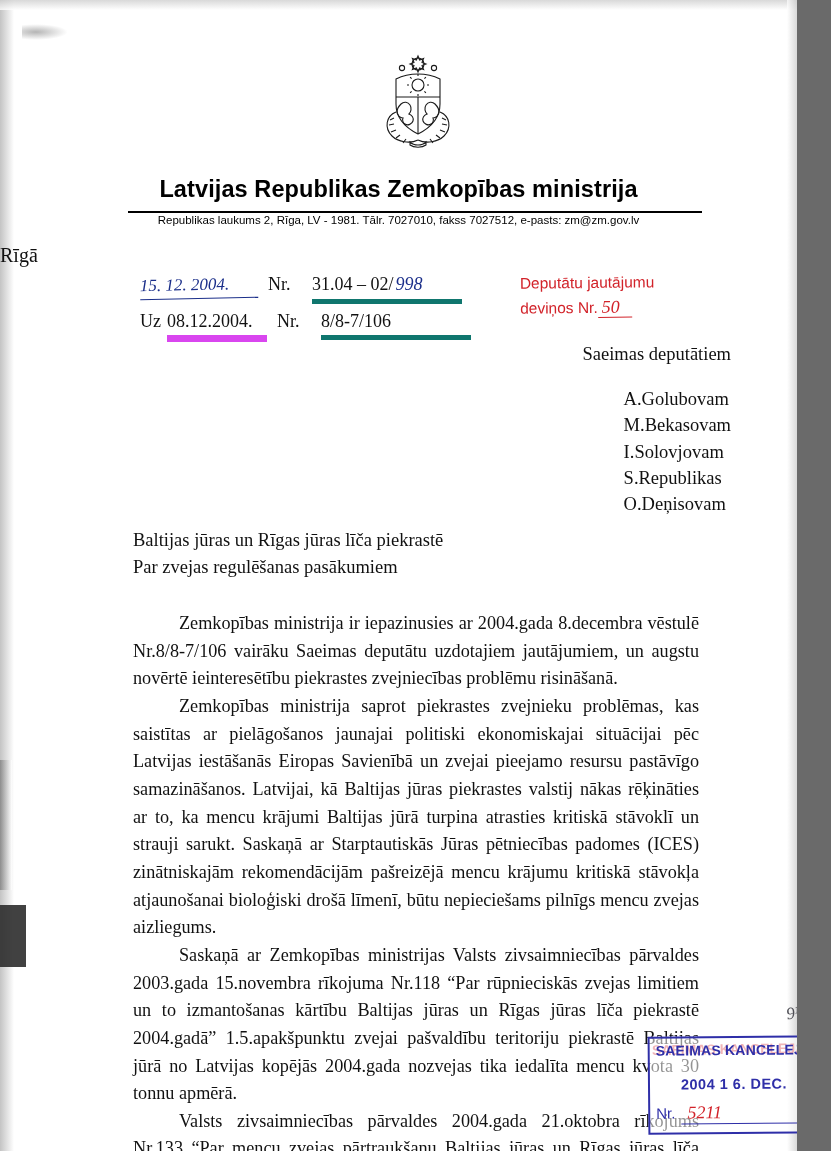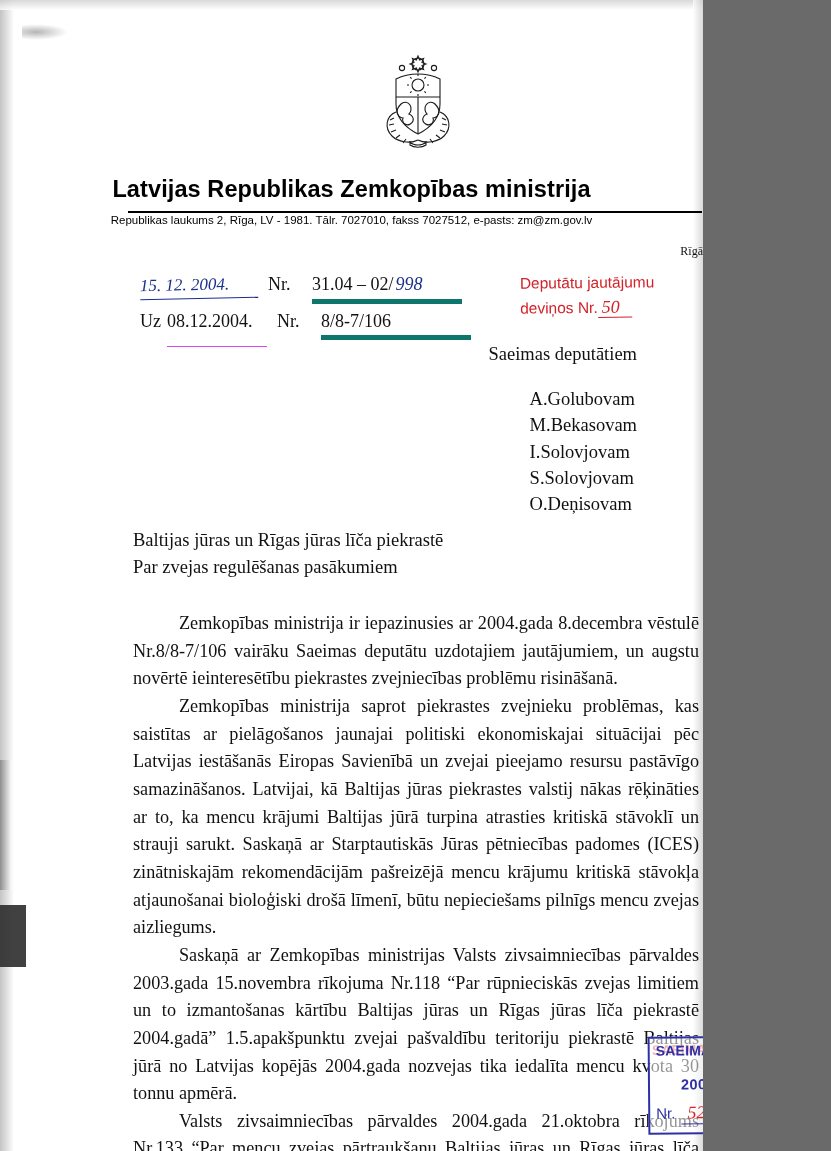--- a/index.html
+++ b/index.html
@@ -2,21 +2,21 @@
 <html><head>
 <meta charset="utf-8">
 <style>
   html, body {
     margin: 0;
     padding: 0;
     background: #6a6a6a;
   }
   .page {
     position: relative;
-    width: 703px;
+    width: 797px;
     height: 1151px;
     background: #ffffff;
     overflow: hidden;
     font-family: "Liberation Serif", serif;
     color: #111;
   }
   
   .scan-edge-left {
     position: absolute;
     left: 0; top: 0;
@@ -91,24 +91,24 @@
     position: absolute;
     left: 0; right: 0;
     top: 214px;
     text-align: center;
     font-family: "Liberation Sans", sans-serif;
     font-size: 11.5px;
     color: #000;
   }
   .place {
     position: absolute;
-    left: 0; right: 0;
+    left: 0; right: 16px;
     top: 244px;
-    text-align: right;
-    font-size: 12px;
+    text-align: left;
+    font-size: 20px;
   }
 
   
   .ref {
     position: absolute;
     left: 140px;
     top: 272px;
     font-size: 18px;
     line-height: 1.42;
   }
@@ -120,22 +120,22 @@
     font-style: italic;
     color: #1b2f8a;
     font-size: 17px;
     border-bottom: 1px solid #1b2f8a;
     padding-bottom: 1px;
     transform: rotate(-1.2deg);
   }
   .ref-date-typed {
     display: inline-block;
     min-width: 118px;
-    border-bottom: 1px solid #d946ef;
-    padding-bottom: 12px;
+    border-bottom: 7px solid #d946ef;
+    padding-bottom: 1px;
   }
   .ref-lbl { display: inline-block; width: 44px; padding-left: 10px; }
   .ref-num {
     display: inline-block;
     min-width: 150px;
     border-bottom: 5px solid #0f766e;
     padding-bottom: 1px;
   }
   .ref-num-hand {
     font-style: italic;
@@ -336,21 +336,21 @@
   <div class="red-stamp">
     <div>Deputātu jautājumu</div>
     <div><span>deviņos Nr.</span><span class="num">50</span></div>
   </div>
 
   <div class="addressee-title">Saeimas deputātiem</div>
   <div class="addressee-list">
     <div>A.Golubovam</div>
     <div>M.Bekasovam</div>
     <div>I.Solovjovam</div>
-    <div>S.Solovjovam</div>
+    <div>S.Republikas</div>
     <div>O.Deņisovam</div>
   </div>
 
   <div class="subject">
     <div>Baltijas jūras un Rīgas jūras līča piekrastē</div>
     <div>Par zvejas regulēšanas pasākumiem</div>
   </div>
 
   <div class="body">
     <p>Zemkopības ministrija ir iepazinusies ar 2004.gada 8.decembra vēstulē Nr.8/8-7/106 vairāku Saeimas deputātu uzdotajiem jautājumiem, un augstu novērtē ieinteresētību piekrastes zvejniecības problēmu risināšanā.</p>

